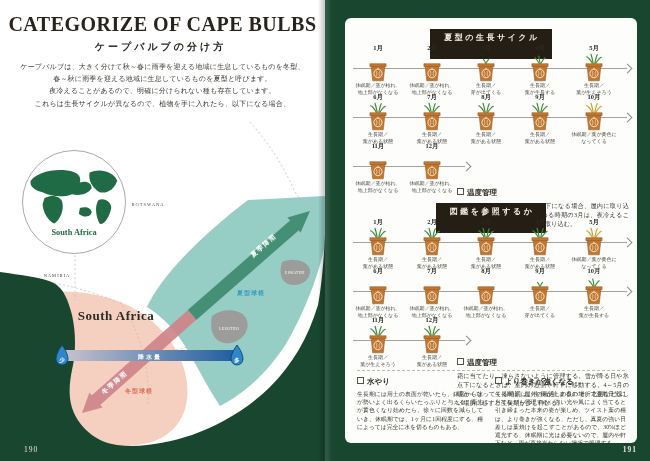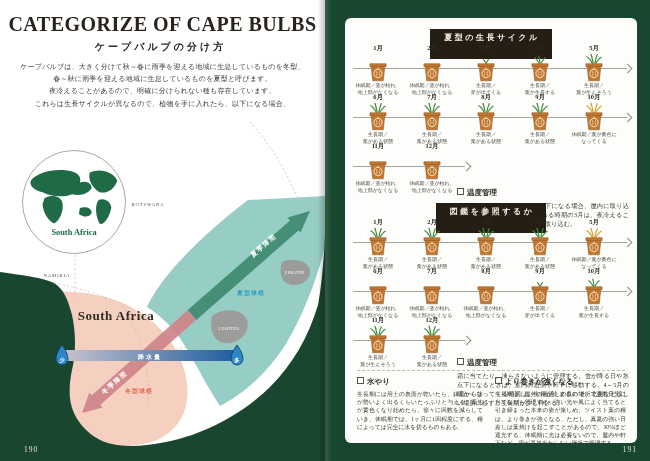--- a/index.html
+++ b/index.html
@@ -11,21 +11,21 @@
   .lp-title{position:absolute;left:0;top:13px;width:325px;text-align:center;
             font-size:20px;font-weight:bold;letter-spacing:.5px;color:#29231d;}
   .lp-subtitle{position:absolute;left:0;top:40px;width:321px;text-align:center;
             font-size:10px;font-weight:bold;letter-spacing:3px;color:#29231d;}
   .lp-intro{position:absolute;left:10px;top:61px;width:305px;text-align:center;
             font-size:7px;line-height:12.2px;color:#3c3832;letter-spacing:.2px;}
   .globe{position:absolute;left:22px;top:150px;width:104px;height:104px;border-radius:50%;
          background:#fff;border:1px solid #a9a9a4;box-sizing:border-box;z-index:3;}
   .pagenum{position:absolute;bottom:7px;font-size:7.5px;color:#e9e5da;letter-spacing:1px;z-index:5;}
   .pn-left{left:24px;}
-  .pn-right{right:13px;}
+  .pn-right{right:13px;font-weight:bold;}
   
   .right-page{position:absolute;left:325px;top:0;width:325px;height:461px;background:#18462f;}
   .panel{position:absolute;left:20px;top:18px;width:292px;height:425px;background:#fdfdfb;
          border-radius:6px;overflow:hidden;}
   .badgewrap{position:absolute;left:0;width:292px;text-align:center;}
   .badge{display:inline-block;background:#251e14;color:#f4efe4;font-size:8px;font-weight:bold;
          letter-spacing:2.5px;padding:3px 12px 16px 14px;}
   .badge-tick{position:absolute;left:88px;top:15px;width:10px;height:1px;background:#251e14;
               transform:rotate(38deg);}
   .cyc-row{position:absolute;left:6px;width:280px;height:49px;}

